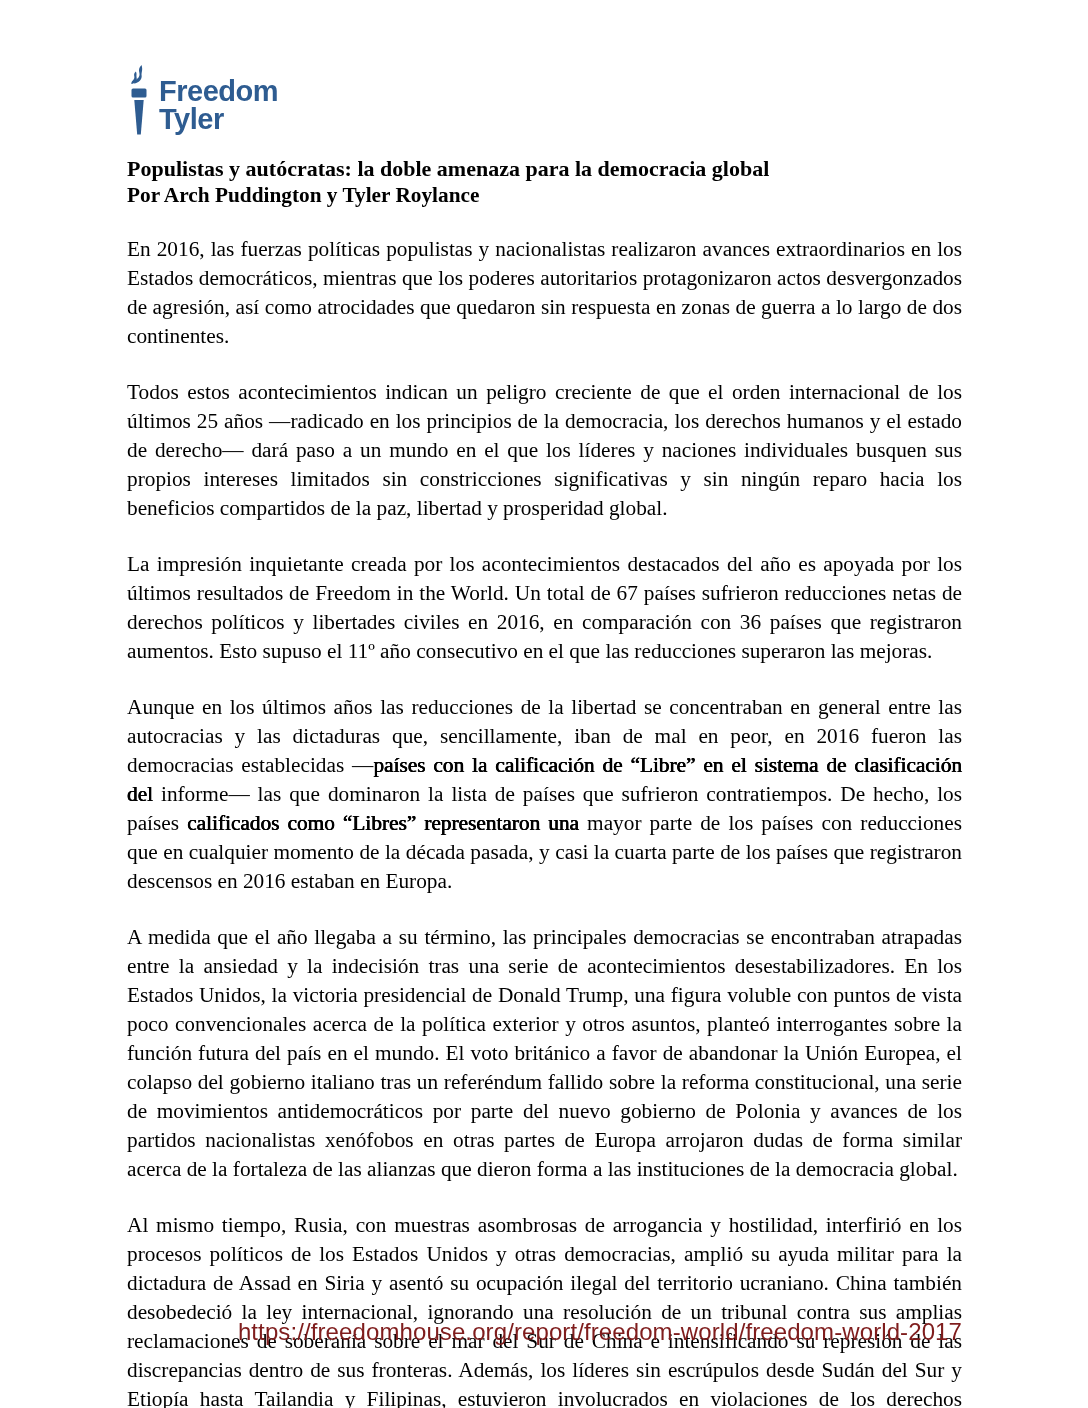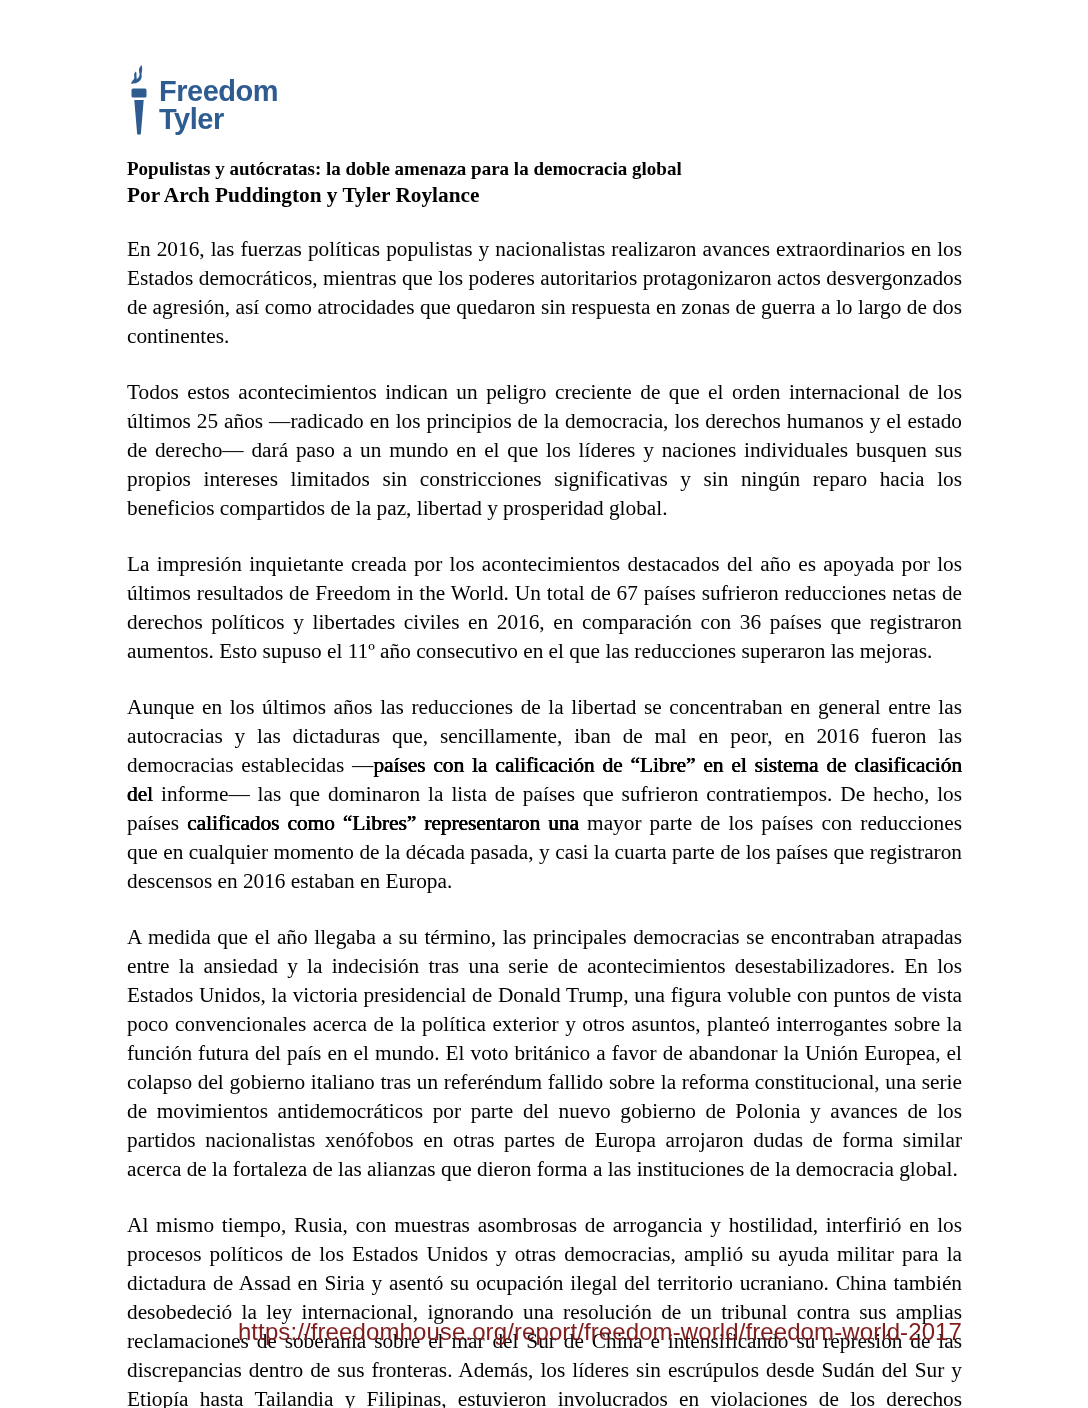--- a/index.html
+++ b/index.html
@@ -29,21 +29,21 @@
     color: #2e5c91;
     font-family: "Liberation Sans", sans-serif;
     font-weight: bold;
     font-size: 29px;
     line-height: 28px;
     letter-spacing: -0.5px;
     padding-top: 9px;
   }
   .title {
     font-weight: bold;
-    font-size: 19px;
+    font-size: 22px;
     line-height: 26px;
     margin-top: 20px;
   }
   .byline {
     font-weight: bold;
     font-size: 21.3px;
     line-height: 26px;
   }
   p.body {
     font-size: 21.3px;

